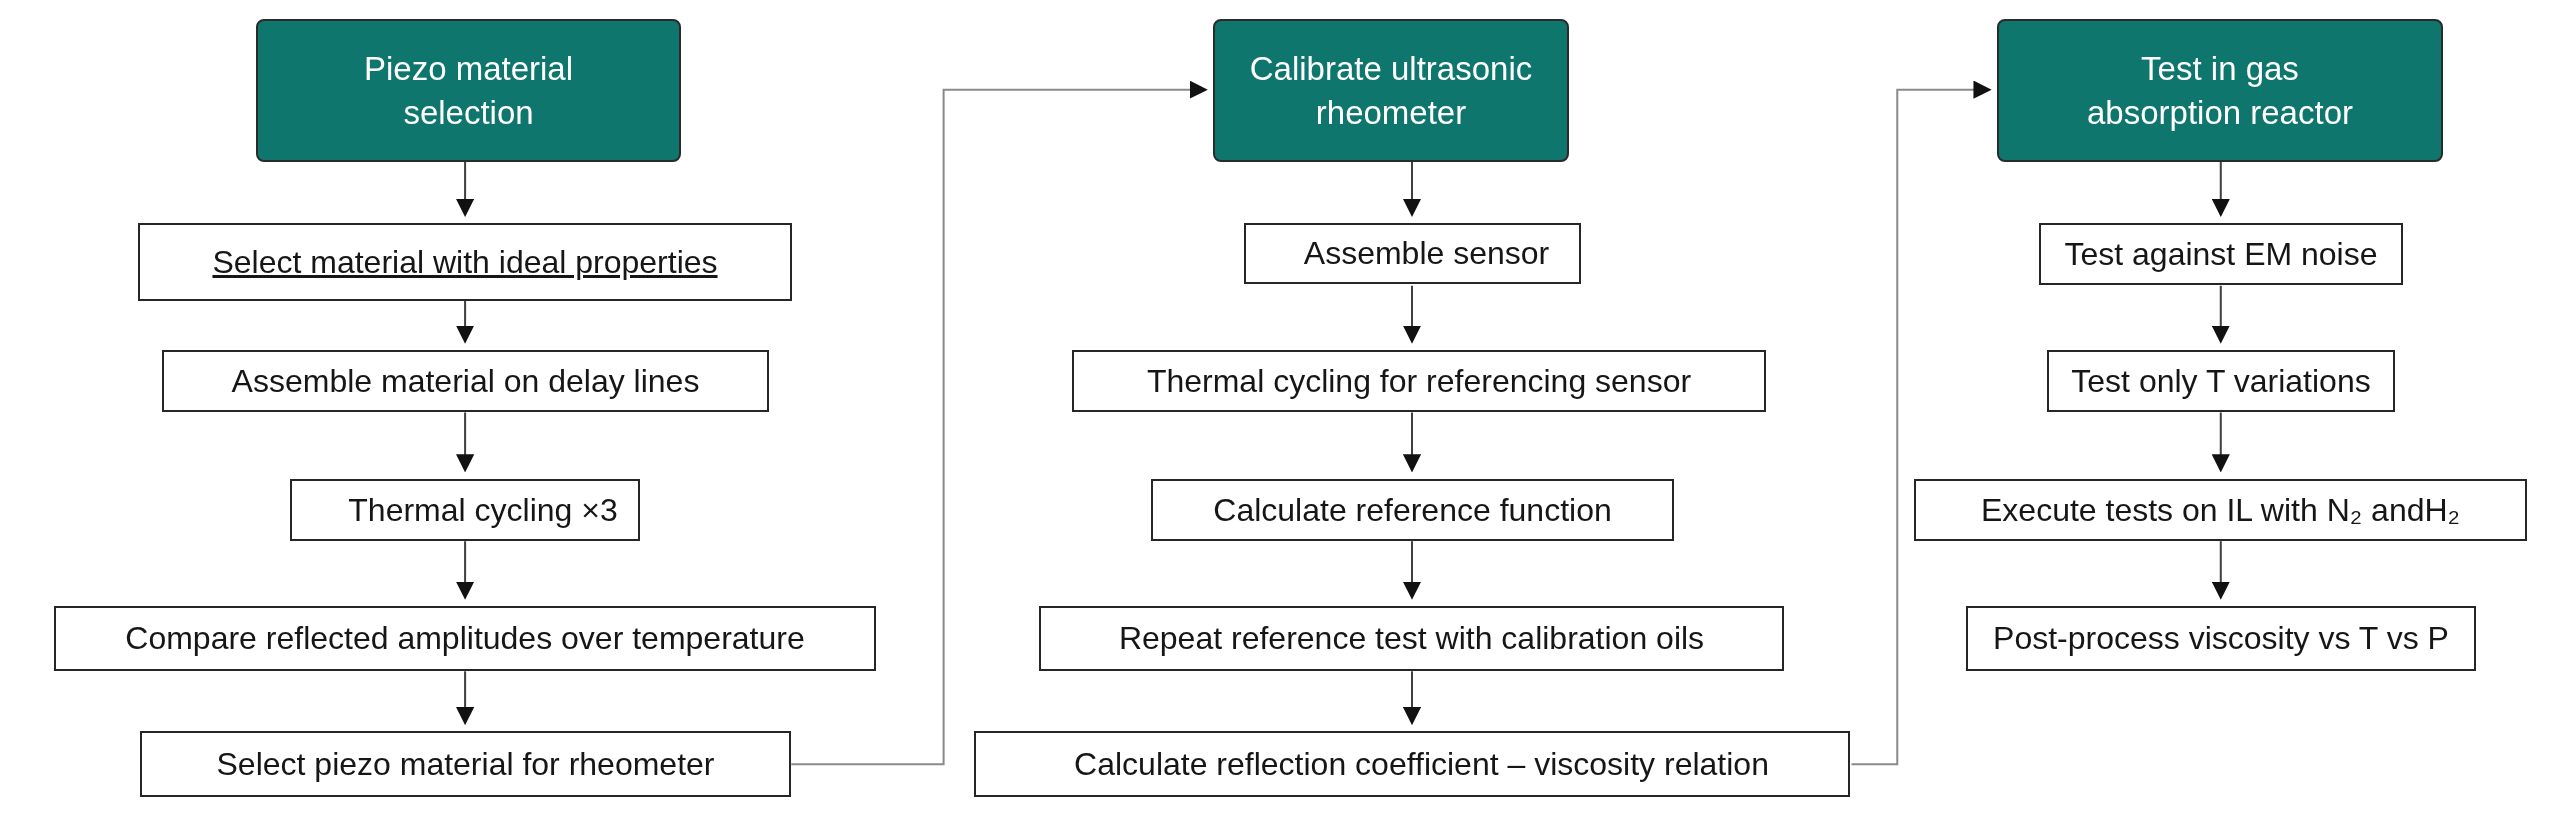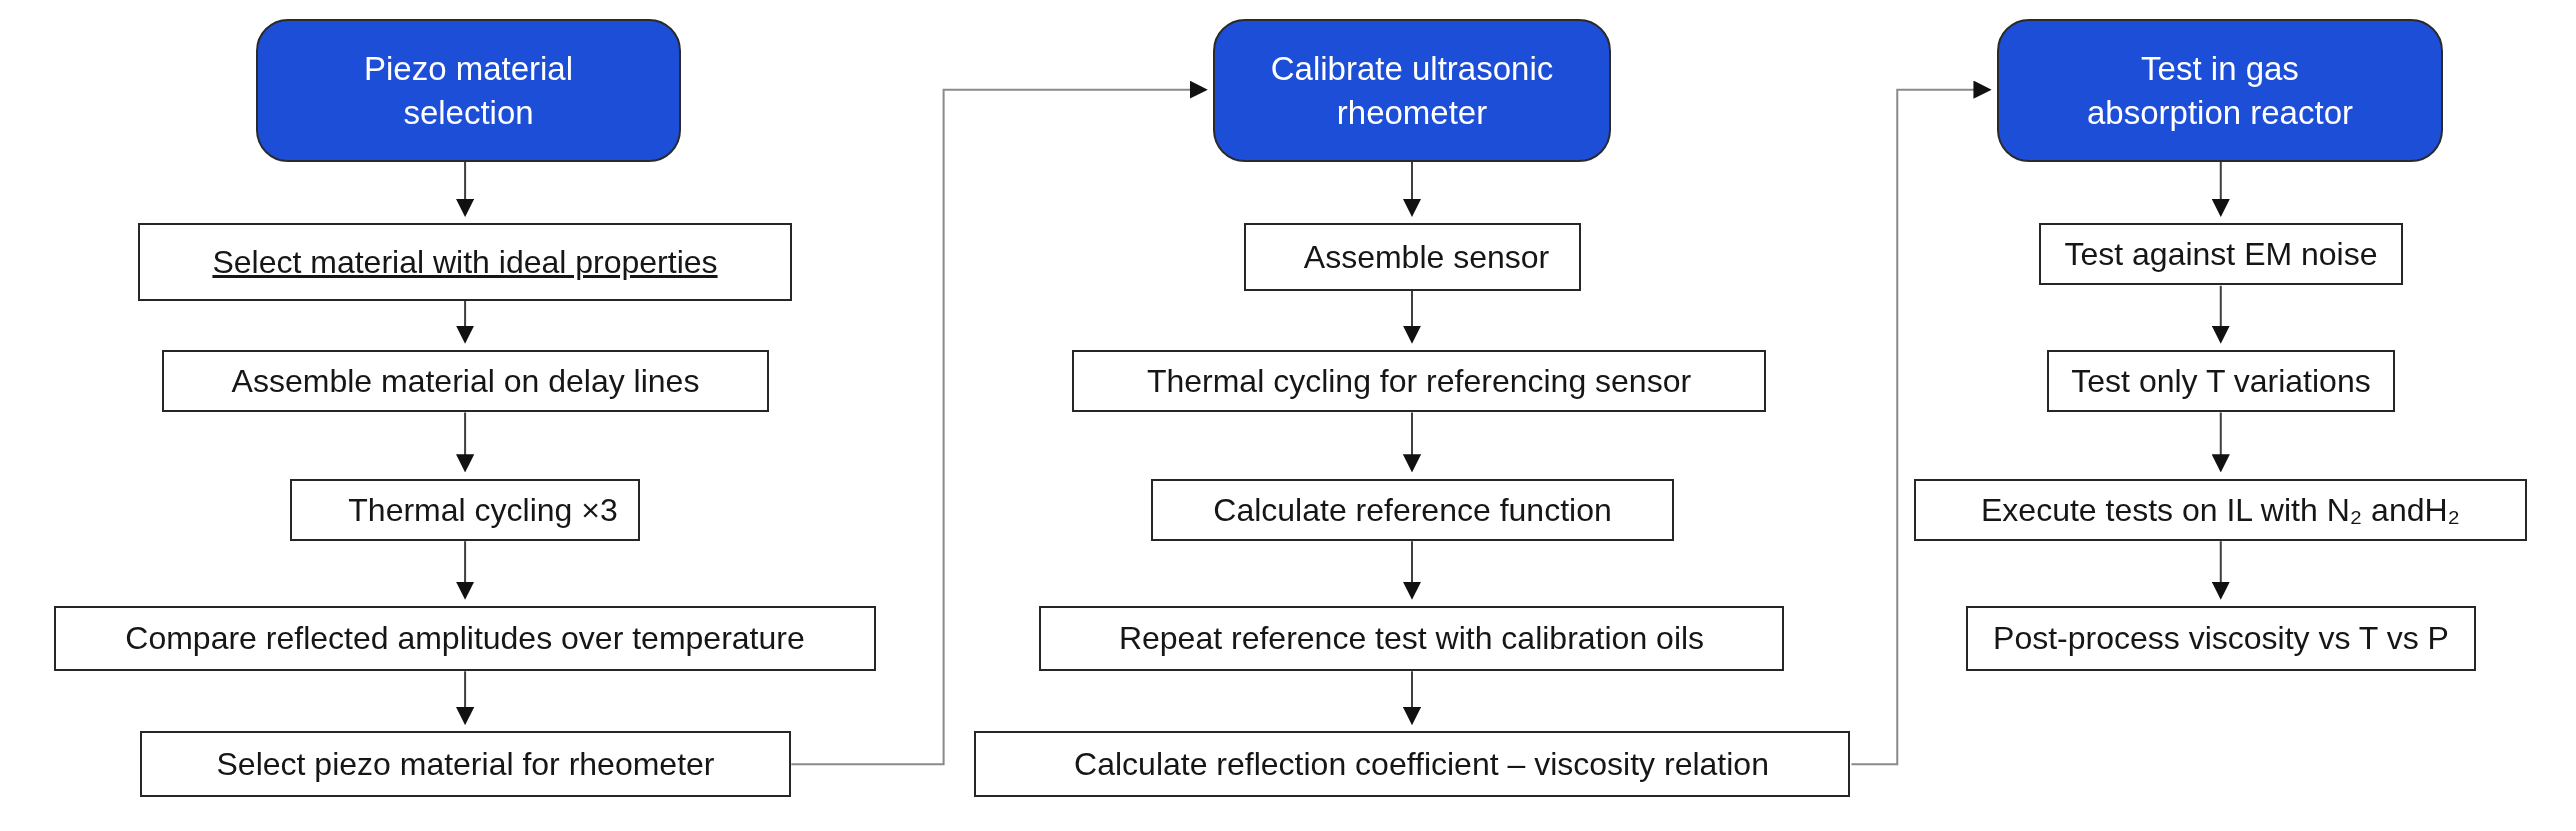--- a/index.html
+++ b/index.html
@@ -5,24 +5,24 @@
   html,body{margin:0;padding:0;background:#ffffff;}
   .canvas{
     position:relative;
     width:2576px;height:831px;
     background:#ffffff;
     font-family:"Liberation Sans","DejaVu Sans",sans-serif;
     overflow:hidden;
   }
   .hdr{
     position:absolute;
-    background:#1d4ed8;
+    background:#0f766e;
     color:#ffffff;
     border:2px solid #2a2a2a;
-    border-radius:32px;
+    border-radius:8px;
     display:flex;align-items:center;justify-content:center;
     text-align:center;
     font-size:33px;line-height:1.32;
     white-space:pre-line;
     box-sizing:border-box;
   }
   .step{
     position:absolute;
     background:#ffffff;
     border:2.7px solid #262626;
@@ -81,24 +81,24 @@
   <div class="step" style="left:138px;top:223px;width:654px;height:78px;text-decoration:underline;">Select material with ideal properties</div>
 
   <div class="step" style="left:162px;top:350px;width:607px;height:62px;">Assemble material on delay lines</div>
 
   <div class="step" style="left:290px;top:479px;width:350px;height:62px;padding-left:36px;">Thermal cycling ×3</div>
 
   <div class="step" style="left:54px;top:606px;width:822px;height:65px;">Compare reflected amplitudes over temperature</div>
 
   <div class="step" style="left:140px;top:731px;width:651px;height:66px;">Select piezo material for rheometer</div>
 
-  <div class="hdr" style="left:1213px;top:19px;width:398px;height:143px;">Calibrate ultrasonic
+  <div class="hdr" style="left:1213px;top:19px;width:356px;height:143px;">Calibrate ultrasonic
 rheometer</div>
 
-  <div class="step" style="left:1244px;top:223px;width:337px;height:68px;padding-left:28px;">Assemble sensor</div>
+  <div class="step" style="left:1244px;top:223px;width:337px;height:61px;padding-left:28px;">Assemble sensor</div>
 
   <div class="step" style="left:1072px;top:350px;width:694px;height:62px;">Thermal cycling for referencing sensor</div>
 
   <div class="step" style="left:1151px;top:479px;width:523px;height:62px;">Calculate reference function</div>
 
   <div class="step" style="left:1039px;top:606px;width:745px;height:65px;">Repeat reference test with calibration oils</div>
 
   <div class="step" style="left:974px;top:731px;width:876px;height:66px;padding-left:19px;">Calculate reflection coefficient – viscosity relation</div>
 
   <div class="hdr" style="left:1997px;top:19px;width:446px;height:143px;">Test in gas

